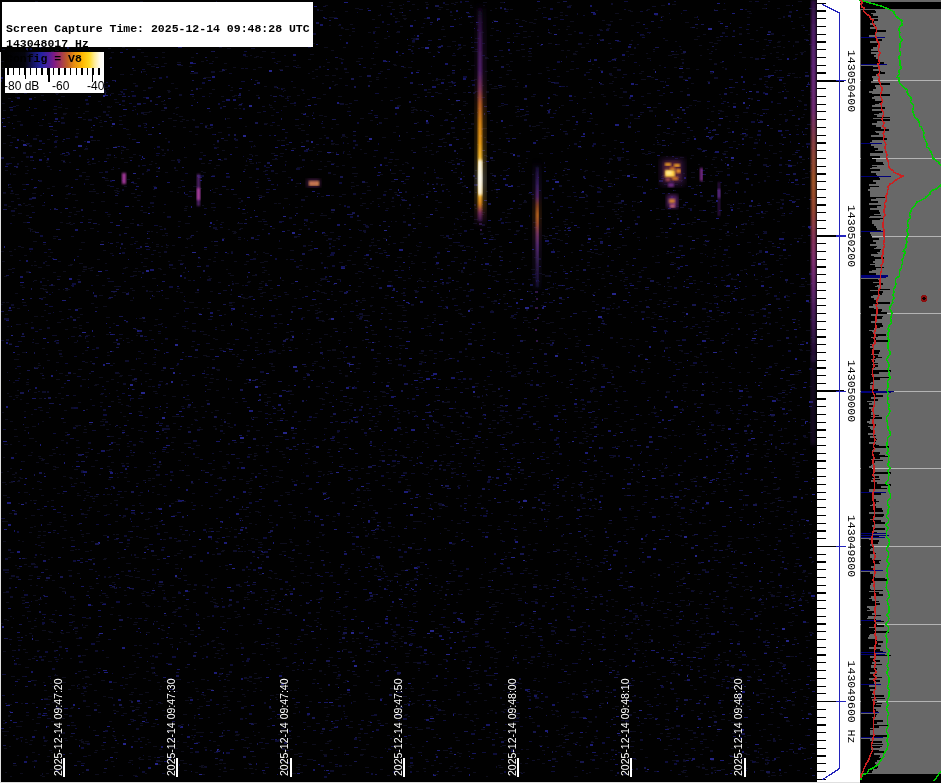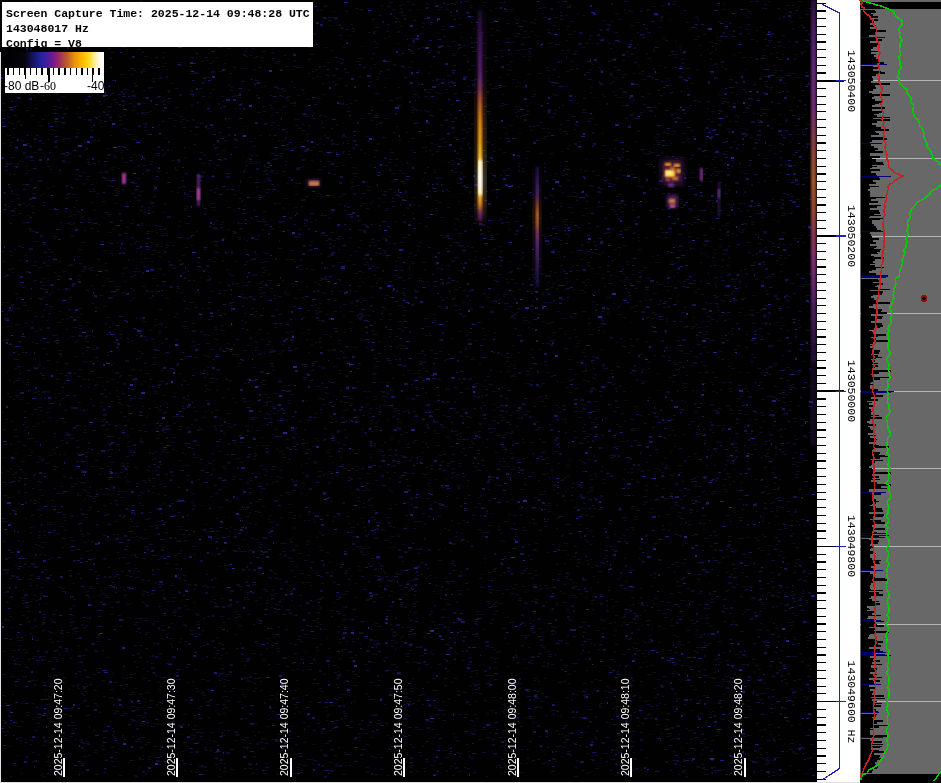--- a/index.html
+++ b/index.html
@@ -1,16 +1,16 @@
 <!DOCTYPE html>
 <html><head><meta charset="utf-8"><style>
 html,body{margin:0;padding:0;background:#000;}
 #wrap{position:relative;width:941px;height:783px;overflow:hidden;background:#000;}
 #wrap svg{position:absolute;left:0;top:0;}
-.infobox{position:absolute;left:2px;top:2px;width:311px;height:45px;background:#fff;padding-top:4px;
+.infobox{position:absolute;left:2px;top:2px;width:311px;height:45px;background:#fff;padding-top:19px;
  font-family:"Liberation Mono",monospace;font-weight:bold;font-size:11.5px;line-height:15px;
  color:#000;padding-left:4px;box-sizing:border-box;white-space:pre;}
 .dbrow{position:absolute;top:79px;font-family:"Liberation Sans",sans-serif;font-size:12px;color:#000;}
 </style></head>
 <body>
 <div id="wrap">
 <svg width="941" height="783" shape-rendering="crispEdges">
 <defs>
 <linearGradient id="cbar" x1="0" y1="0" x2="1" y2="0">
  <stop offset="0" stop-color="#000000"></stop>
@@ -177,14 +177,14 @@
 <path d="M7.9 68v7M13.6 68v7M19.3 68v7M25.0 68v7M30.7 68v7M36.4 68v7M42.0 68v7M47.7 68v7M53.4 68v7M59.1 68v7M64.8 68v7M70.5 68v7M76.2 68v7M81.9 68v7M87.6 68v7M93.2 68v7M98.9 68v7" stroke="#000" stroke-width="1.4" fill="none"></path>
       <path d="M25.1 68v11M48.9 68v14M92.3 68v14" stroke="#000" stroke-width="1.2" fill="none"></path>
 <path d="M0 0.5H941" stroke="#ffffff" stroke-width="1" opacity="0"></path>
 <path d="M0.5 52V783" stroke="#e0e0e0" stroke-width="1"></path>
 <path d="M0 782.5H860" stroke="#e0e0e0" stroke-width="1"></path>
 </svg>
 <div class="infobox">Screen Capture Time: 2025-12-14 09:48:28 UTC
 143048017 Hz
 Config = V8</div>
 <div class="dbrow" style="left:4px;">-80 dB</div>
-<div class="dbrow" style="left:40px;font-family:Liberation Serif, serif;">-60</div>
+<div class="dbrow" style="left:52px;">-60</div>
 <div class="dbrow" style="left:87px;">-40</div>
 </div>
 </body></html>

